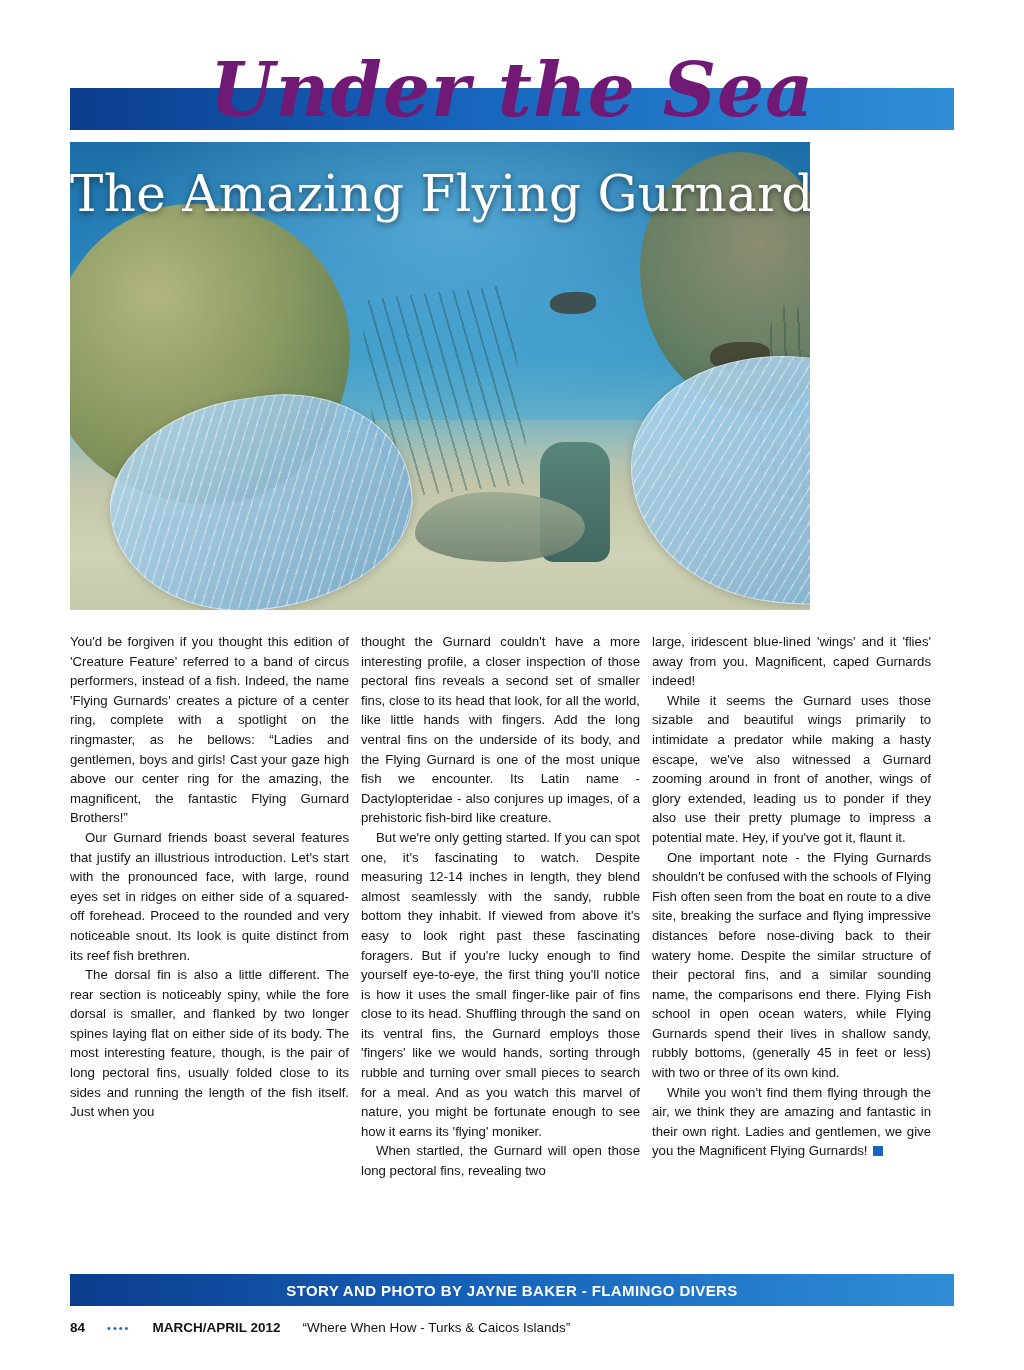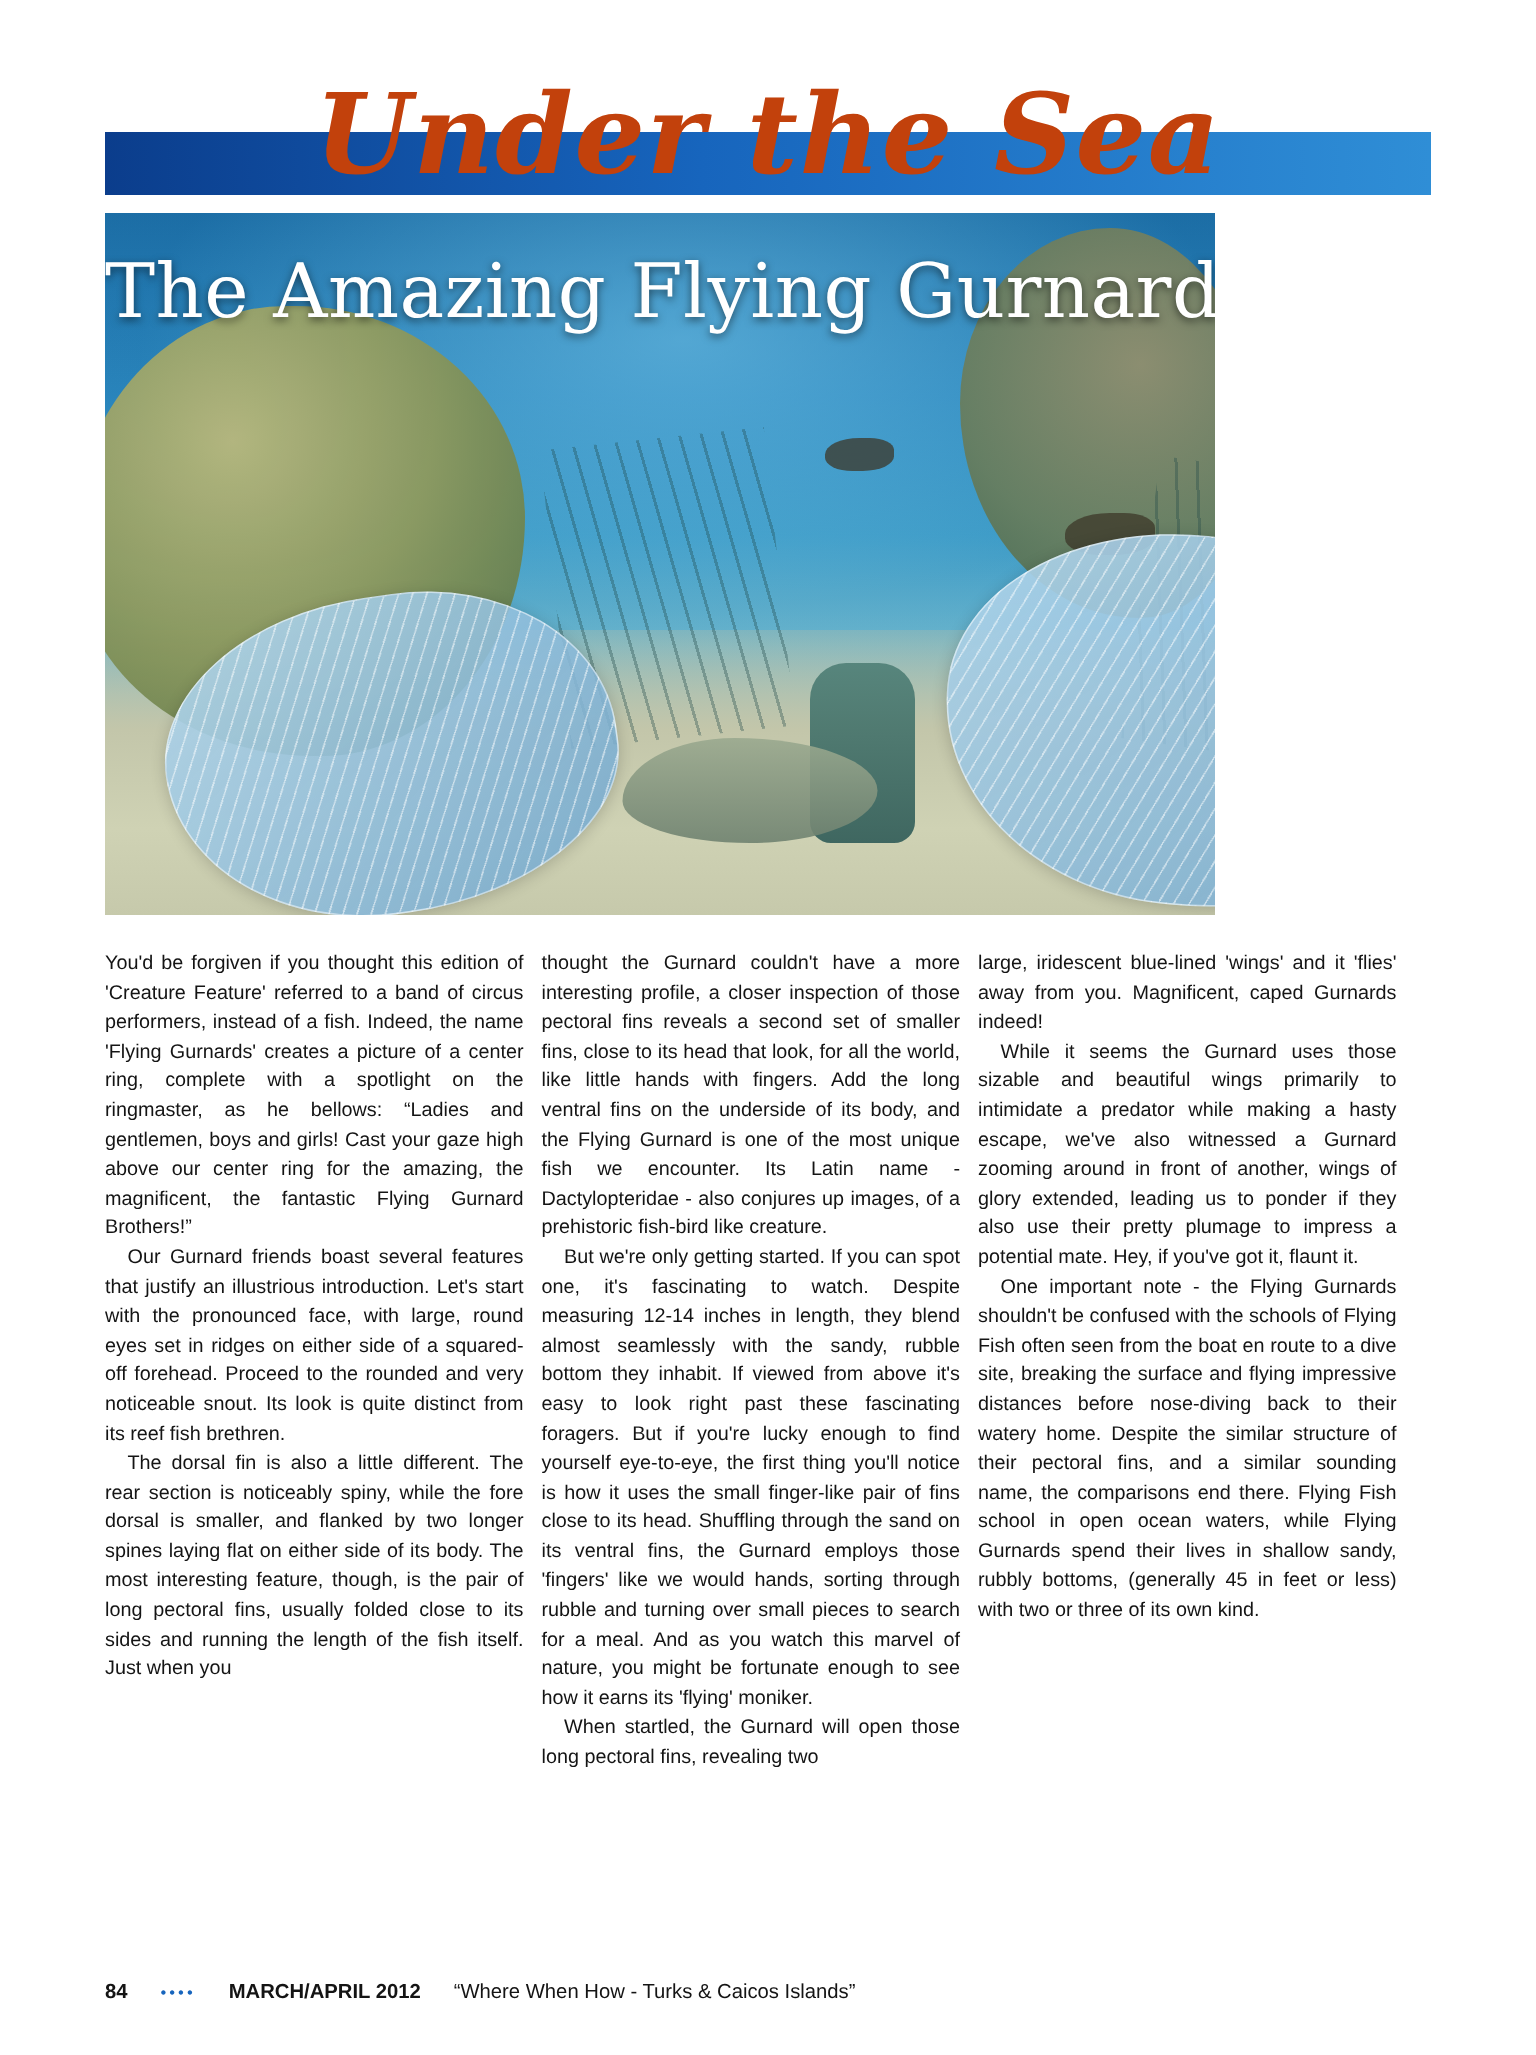--- a/index.html
+++ b/index.html
@@ -39,21 +39,21 @@
     top: 44px;
     width: 884px;
     height: 92px;
     text-align: center;
     font-family: "DejaVu Serif", serif;
     font-style: italic;
     font-weight: bold;
     font-size: 74px;
     line-height: 92px;
     letter-spacing: 1px;
-    color: #c2410c;
+    color: #701a75;
     white-space: nowrap;
   }
 
   
   .hero {
     position: absolute;
     left: 70px;
     top: 142px;
     width: 740px;
     height: 468px;
@@ -267,24 +267,26 @@
     <div class="col">
       <p>thought the Gurnard couldn't have a more interesting profile, a closer inspection of those pectoral fins reveals a second set of smaller fins, close to its head that look, for all the world, like little hands with fingers. Add the long ventral fins on the underside of its body, and the Flying Gurnard is one of the most unique fish we encounter. Its Latin name - Dactylopteridae - also conjures up images, of a prehistoric fish-bird like creature.</p>
       <p class="indent">But we're only getting started. If you can spot one, it's fascinating to watch. Despite measuring 12-14 inches in length, they blend almost seamlessly with the sandy, rubble bottom they inhabit. If viewed from above it's easy to look right past these fascinating foragers. But if you're lucky enough to find yourself eye-to-eye, the first thing you'll notice is how it uses the small finger-like pair of fins close to its head. Shuffling through the sand on its ventral fins, the Gurnard employs those 'fingers' like we would hands, sorting through rubble and turning over small pieces to search for a meal. And as you watch this marvel of nature, you might be fortunate enough to see how it earns its 'flying' moniker.</p>
       <p class="indent">When startled, the Gurnard will open those long pectoral fins, revealing two</p>
     </div>
 
     <div class="col">
       <p>large, iridescent blue-lined 'wings' and it 'flies' away from you. Magnificent, caped Gurnards indeed!</p>
       <p class="indent">While it seems the Gurnard uses those sizable and beautiful wings primarily to intimidate a predator while making a hasty escape, we've also witnessed a Gurnard zooming around in front of another, wings of glory extended, leading us to ponder if they also use their pretty plumage to impress a potential mate. Hey, if you've got it, flaunt it.</p>
       <p class="indent">One important note - the Flying Gurnards shouldn't be confused with the schools of Flying Fish often seen from the boat en route to a dive site, breaking the surface and flying impressive distances before nose-diving back to their watery home. Despite the similar structure of their pectoral fins, and a similar sounding name, the comparisons end there. Flying Fish school in open ocean waters, while Flying Gurnards spend their lives in shallow sandy, rubbly bottoms, (generally 45 in feet or less) with two or three of its own kind.</p>
+      <p class="indent"><span>While you won't find them flying through the air, we think they are amazing and fantastic in their own right. Ladies and gentlemen, we give you the Magnificent Flying Gurnards!</span><span class="endmark"></span></p>
     </div>
 
   </div>
 
+  <div class="credit-bar">STORY AND PHOTO BY JAYNE BAKER - FLAMINGO DIVERS</div>
 
   <div class="footer">
     <span class="pagenum">84</span>
     <span class="dots">••••</span>
     <span class="issue">MARCH/APRIL 2012</span>
     <span class="tagline">“Where When How - Turks &amp; Caicos Islands”</span>
   </div>
 
 </div>
 

